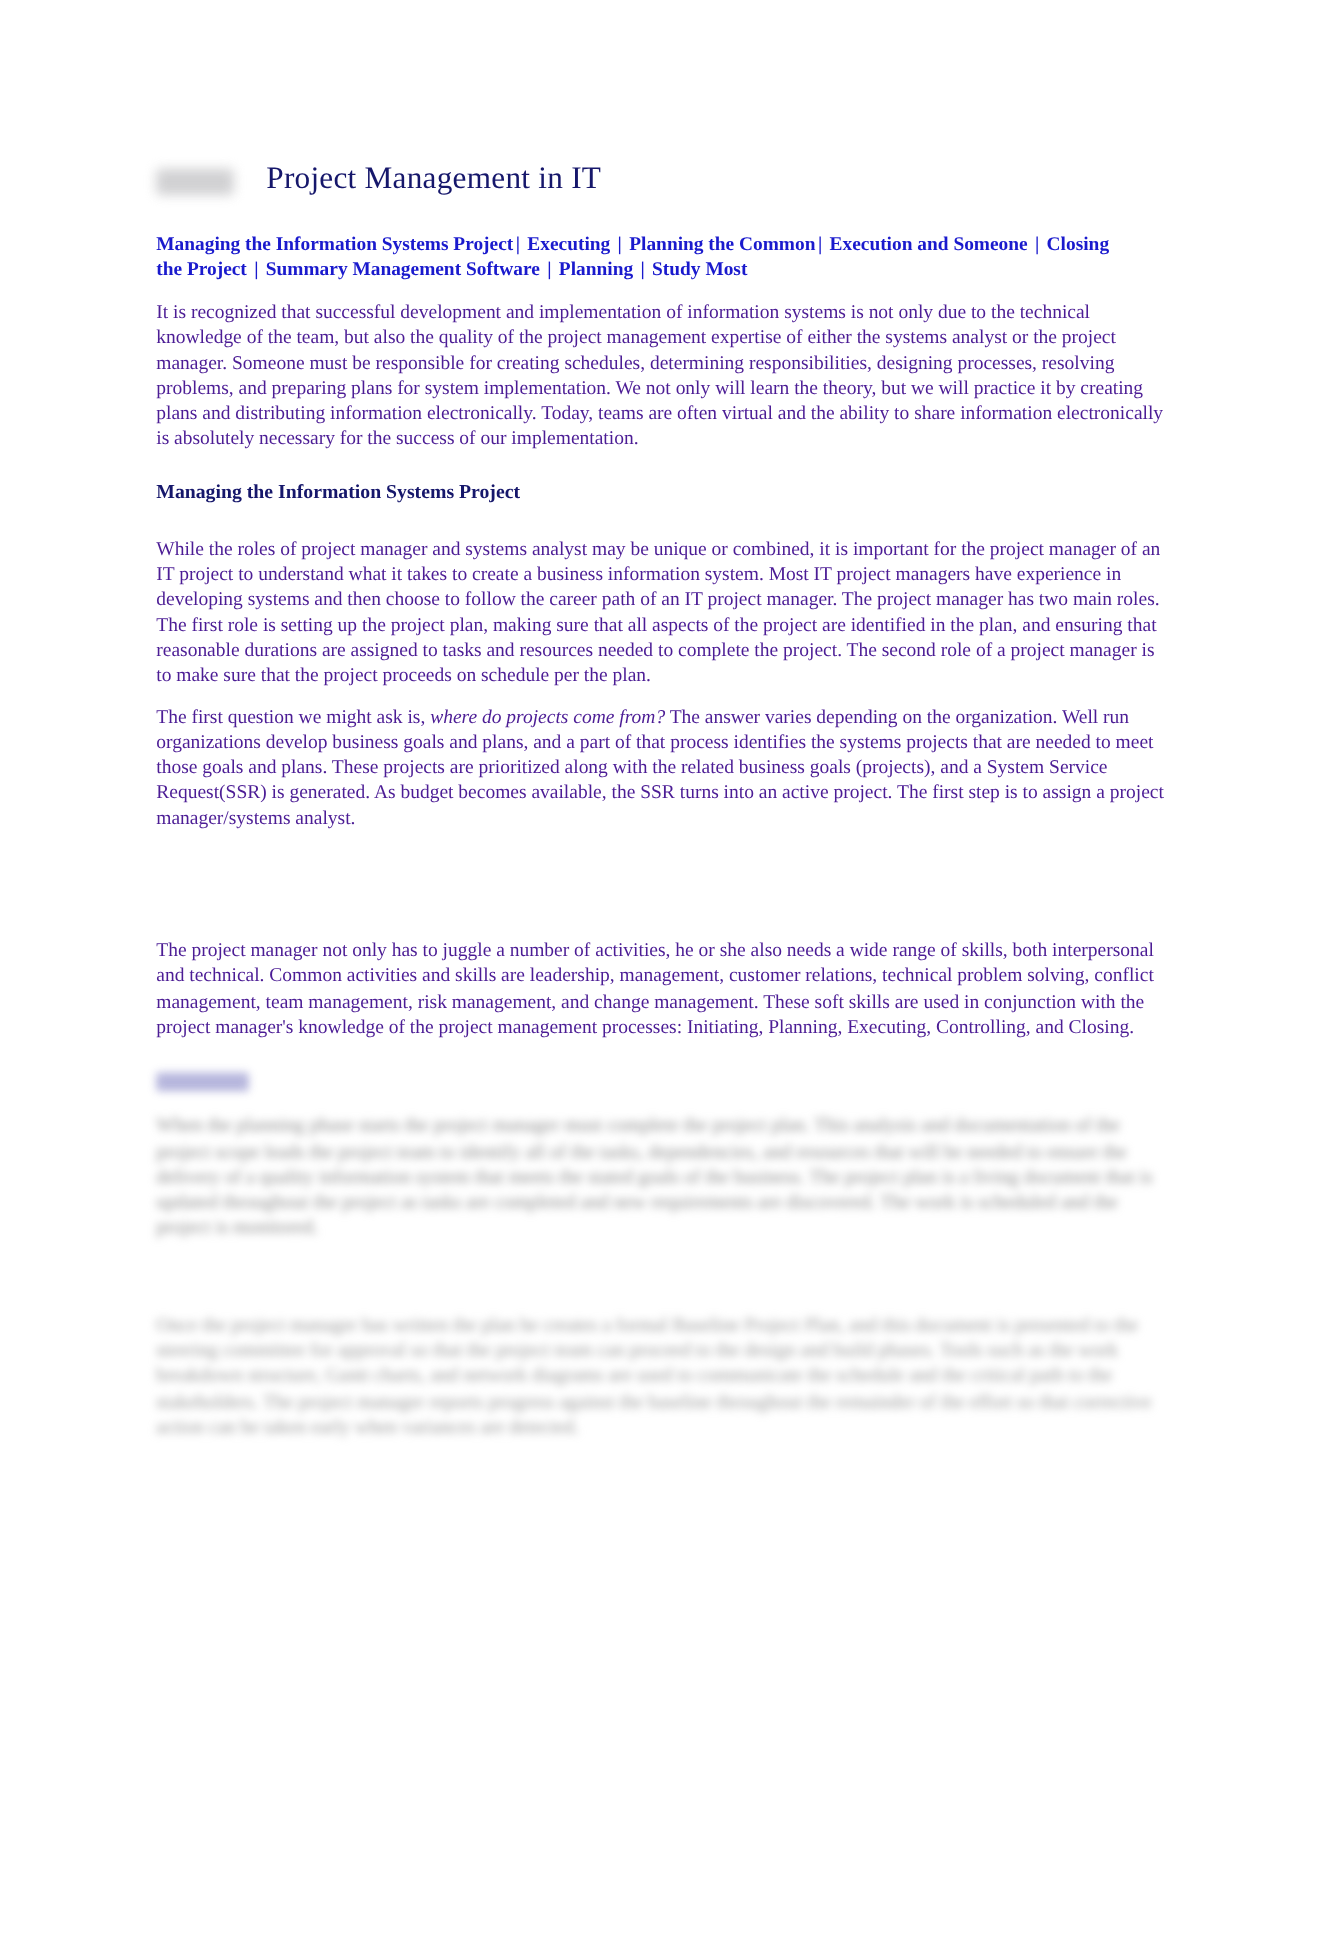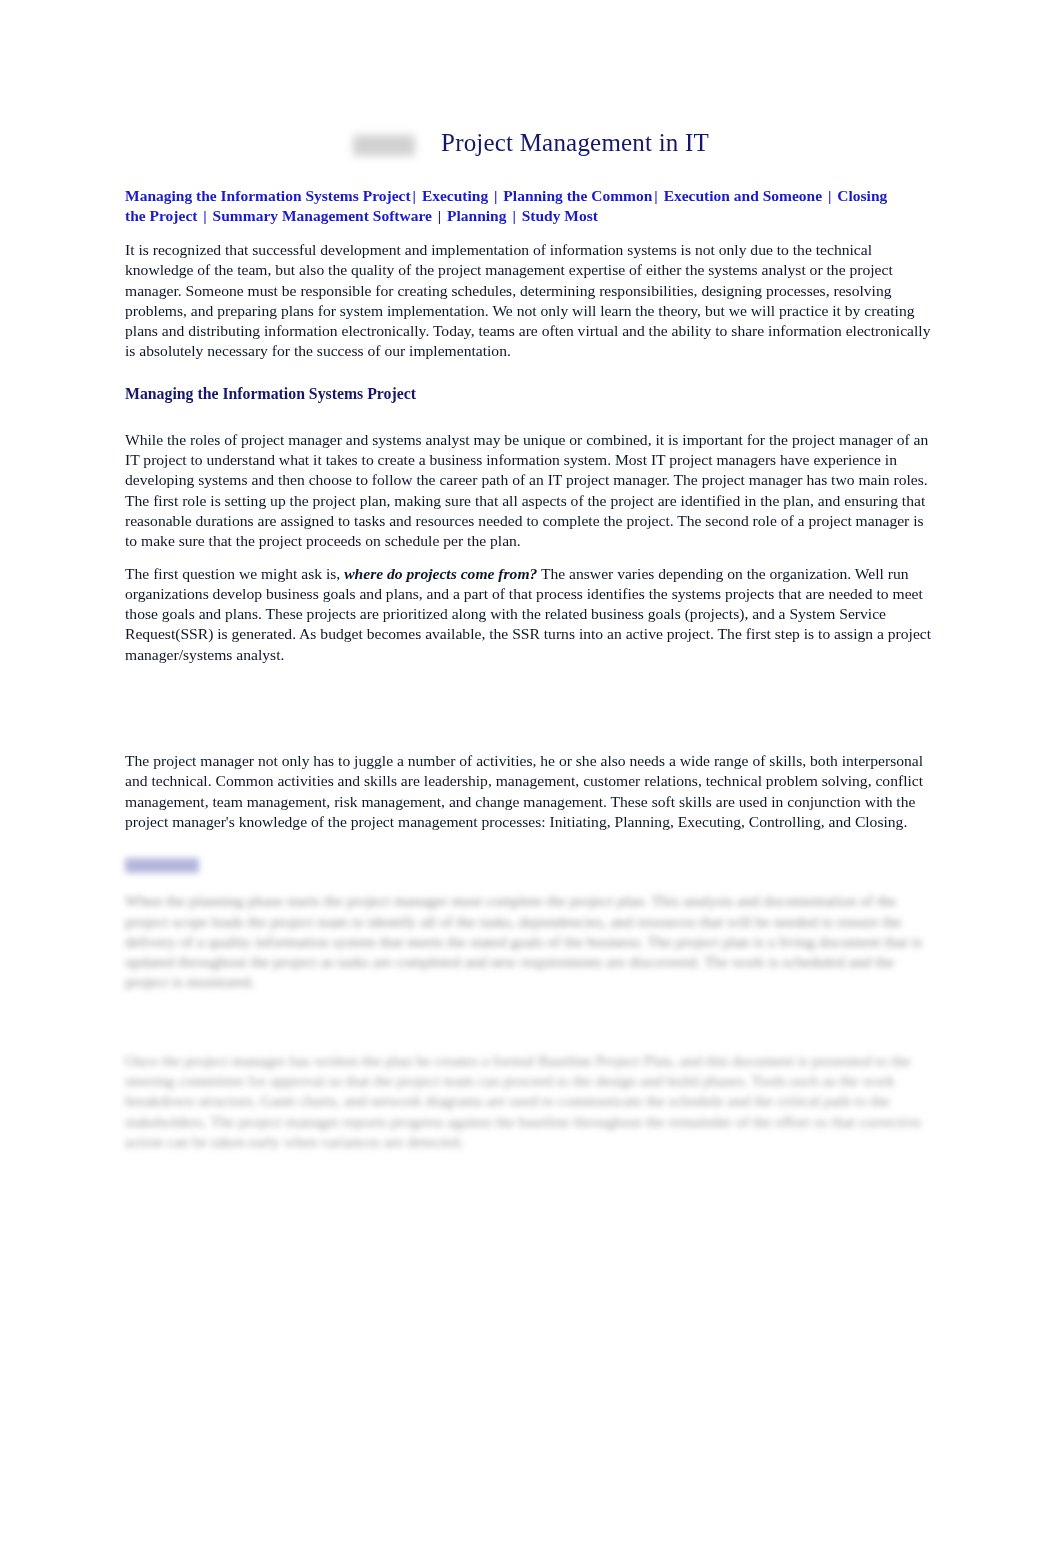--- a/index.html
+++ b/index.html
@@ -31,21 +31,20 @@
     top: 120px;
     width: 812px;
   }
 
   
   .title-row {
     display: flex;
     align-items: center;
     height: 44px;
     margin-bottom: 22px;
-    justify-content: center;
   }
   .redacted-logo {
     width: 62px;
     height: 21px;
     margin-right: 26px;
     margin-top: 6px;
     background: #c9c9cb;
     border-radius: 3px;
     filter: blur(4.5px);
     opacity: 0.85;
@@ -78,24 +77,24 @@
     font-weight: bold;
     padding: 0 2px;
   }
 
   
   p.body {
     font-size: 15.6px;
     line-height: 20.3px;
     margin: 0 0 12px 0;
     text-align: left;
-    color: #0f172a;
+    color: #4c1d95;
   }
   p.body.tight { margin-bottom: 0; }
-  .bi { font-weight: bold; font-style: italic; }
+  .bi { font-weight: normal; font-style: italic; }
 
   
   h2.section {
     font-size: 15.8px;
     font-weight: bold;
     color: #16176b;
     margin: 22px 0 0 0;
     line-height: 20px;
   }
 

